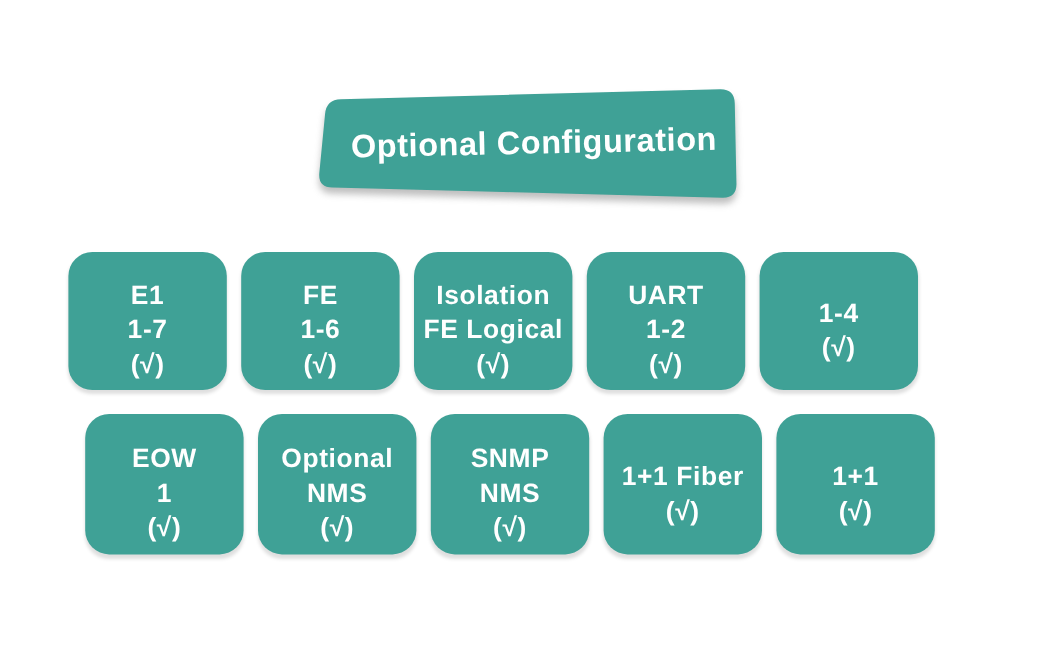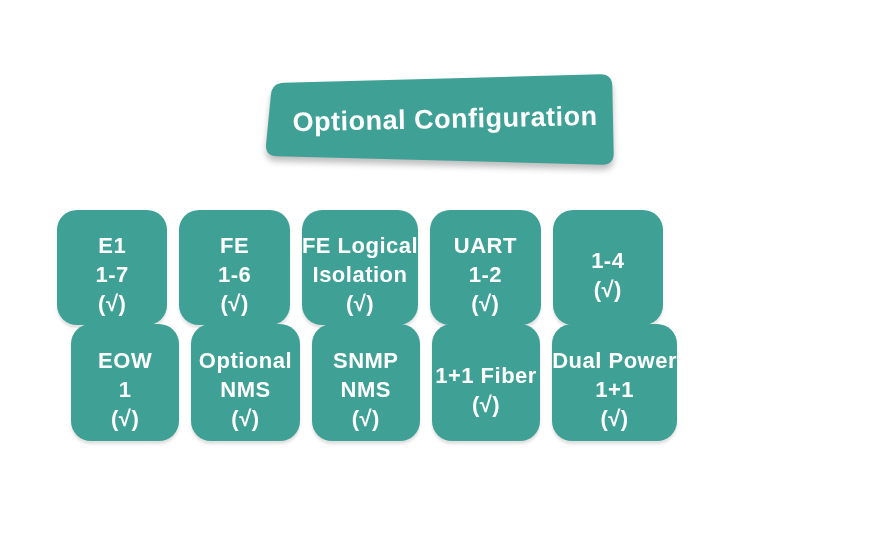--- a/index.html
+++ b/index.html
@@ -38,26 +38,26 @@
     font-weight: bold;
     letter-spacing: 0.5px;
     line-height: 40px;
     transform: rotate(-1.2deg);
     white-space: nowrap;
   }
   
   .box-row {
     position: absolute;
     left: 57px;
-    width: 606px;
+    width: 708px;
     display: flex;
     gap: 12px;
   }
   .row-1 { top: 210px; height: 115px; }
-  .row-2 { top: 324px; height: 117px; padding-left: 14px; }
+  .row-2 { top: 345px; height: 117px; padding-left: 14px; }
   .feature-box {
     flex: 1;
     background: var(--teal, #3FA196);
     border-radius: 20px;
     box-shadow: 0 3px 3px rgba(0, 0, 0, 0.13);
     color: var(--text-white, #ffffff);
     display: flex;
     flex-direction: column;
     align-items: center;
     justify-content: center;
@@ -88,22 +88,22 @@
       <span class="line">E1</span>
       <span class="line">1-7</span>
       <span class="line">(√)</span>
     </div>
     <div class="feature-box">
       <span class="line">FE</span>
       <span class="line">1-6</span>
       <span class="line">(√)</span>
     </div>
     <div class="feature-box">
+      <span class="line">Isolation</span>
       <span class="line">FE Logical</span>
-      <span class="line">Isolation</span>
       <span class="line">(√)</span>
     </div>
     <div class="feature-box">
       <span class="line">UART</span>
       <span class="line">1-2</span>
       <span class="line">(√)</span>
     </div>
     <div class="feature-box">
       <span class="line">1-4</span>
       <span class="line">(√)</span>
@@ -124,19 +124,18 @@
     <div class="feature-box">
       <span class="line">SNMP</span>
       <span class="line">NMS</span>
       <span class="line">(√)</span>
     </div>
     <div class="feature-box">
       <span class="line">1+1 Fiber</span>
       <span class="line">(√)</span>
     </div>
     <div class="feature-box">
-      <span class="line">Dual Power</span>
       <span class="line">1+1</span>
       <span class="line">(√)</span>
     </div>
   </div>
 
 </div>
 
 </body></html>

